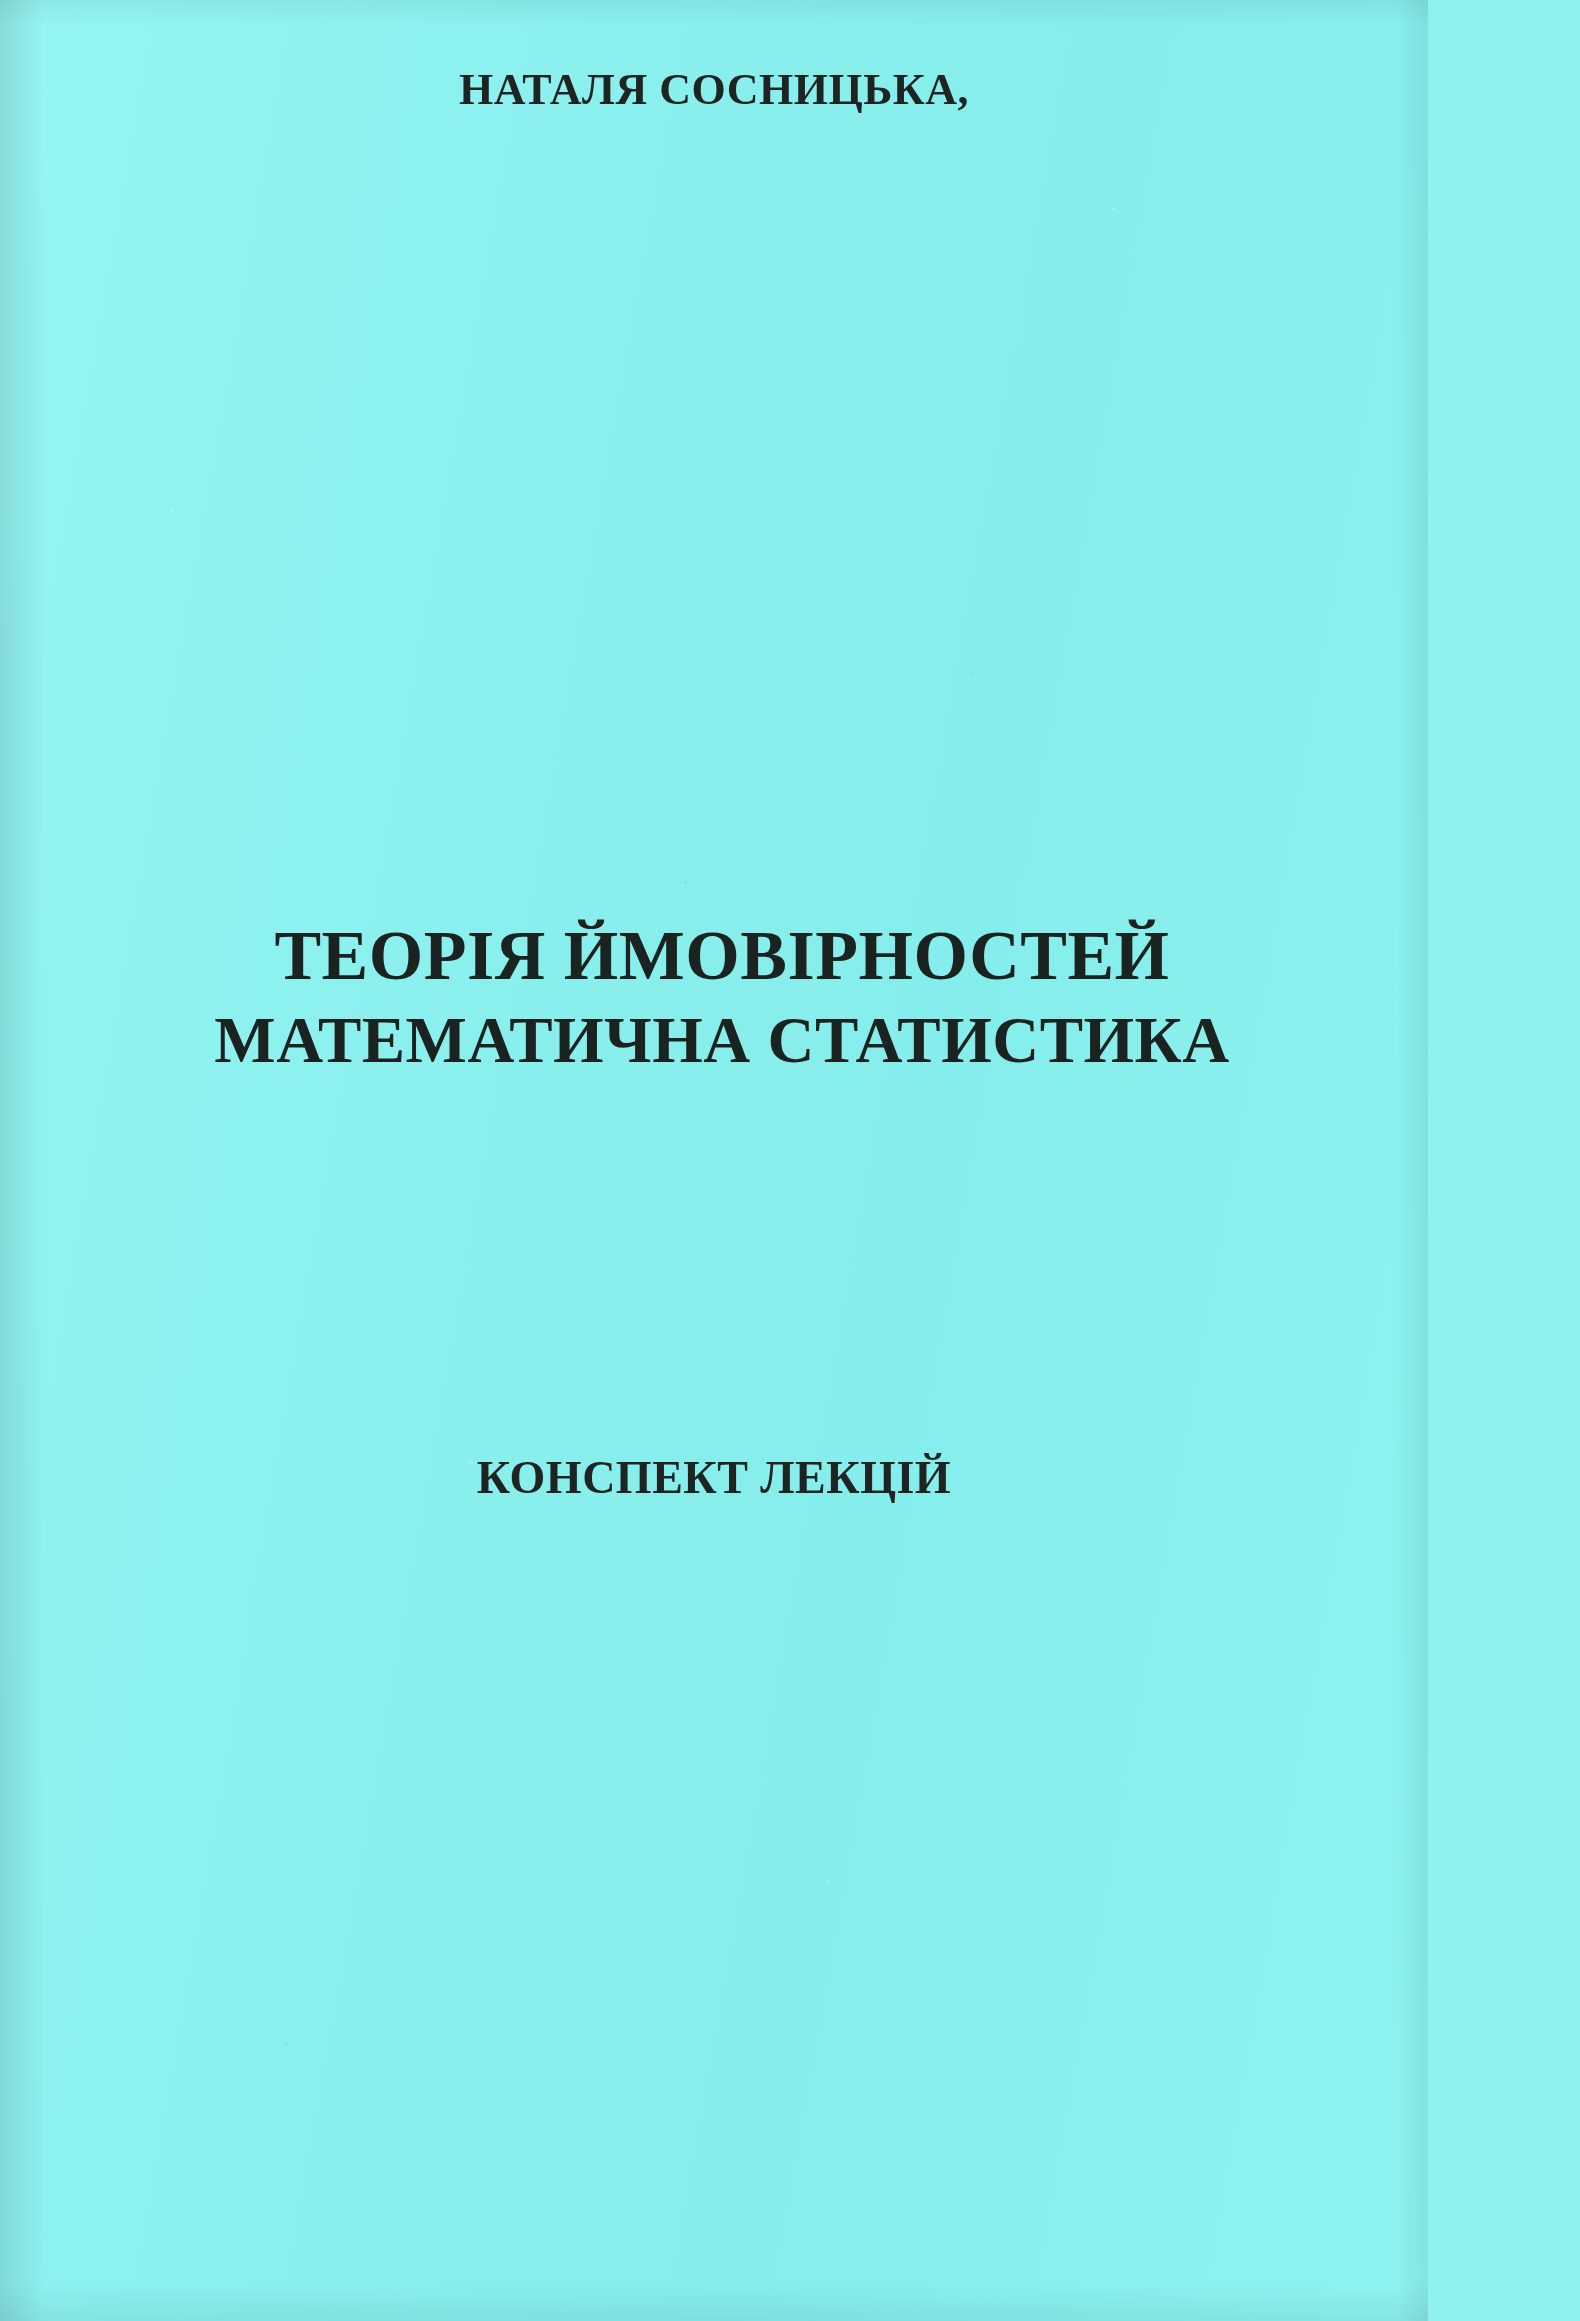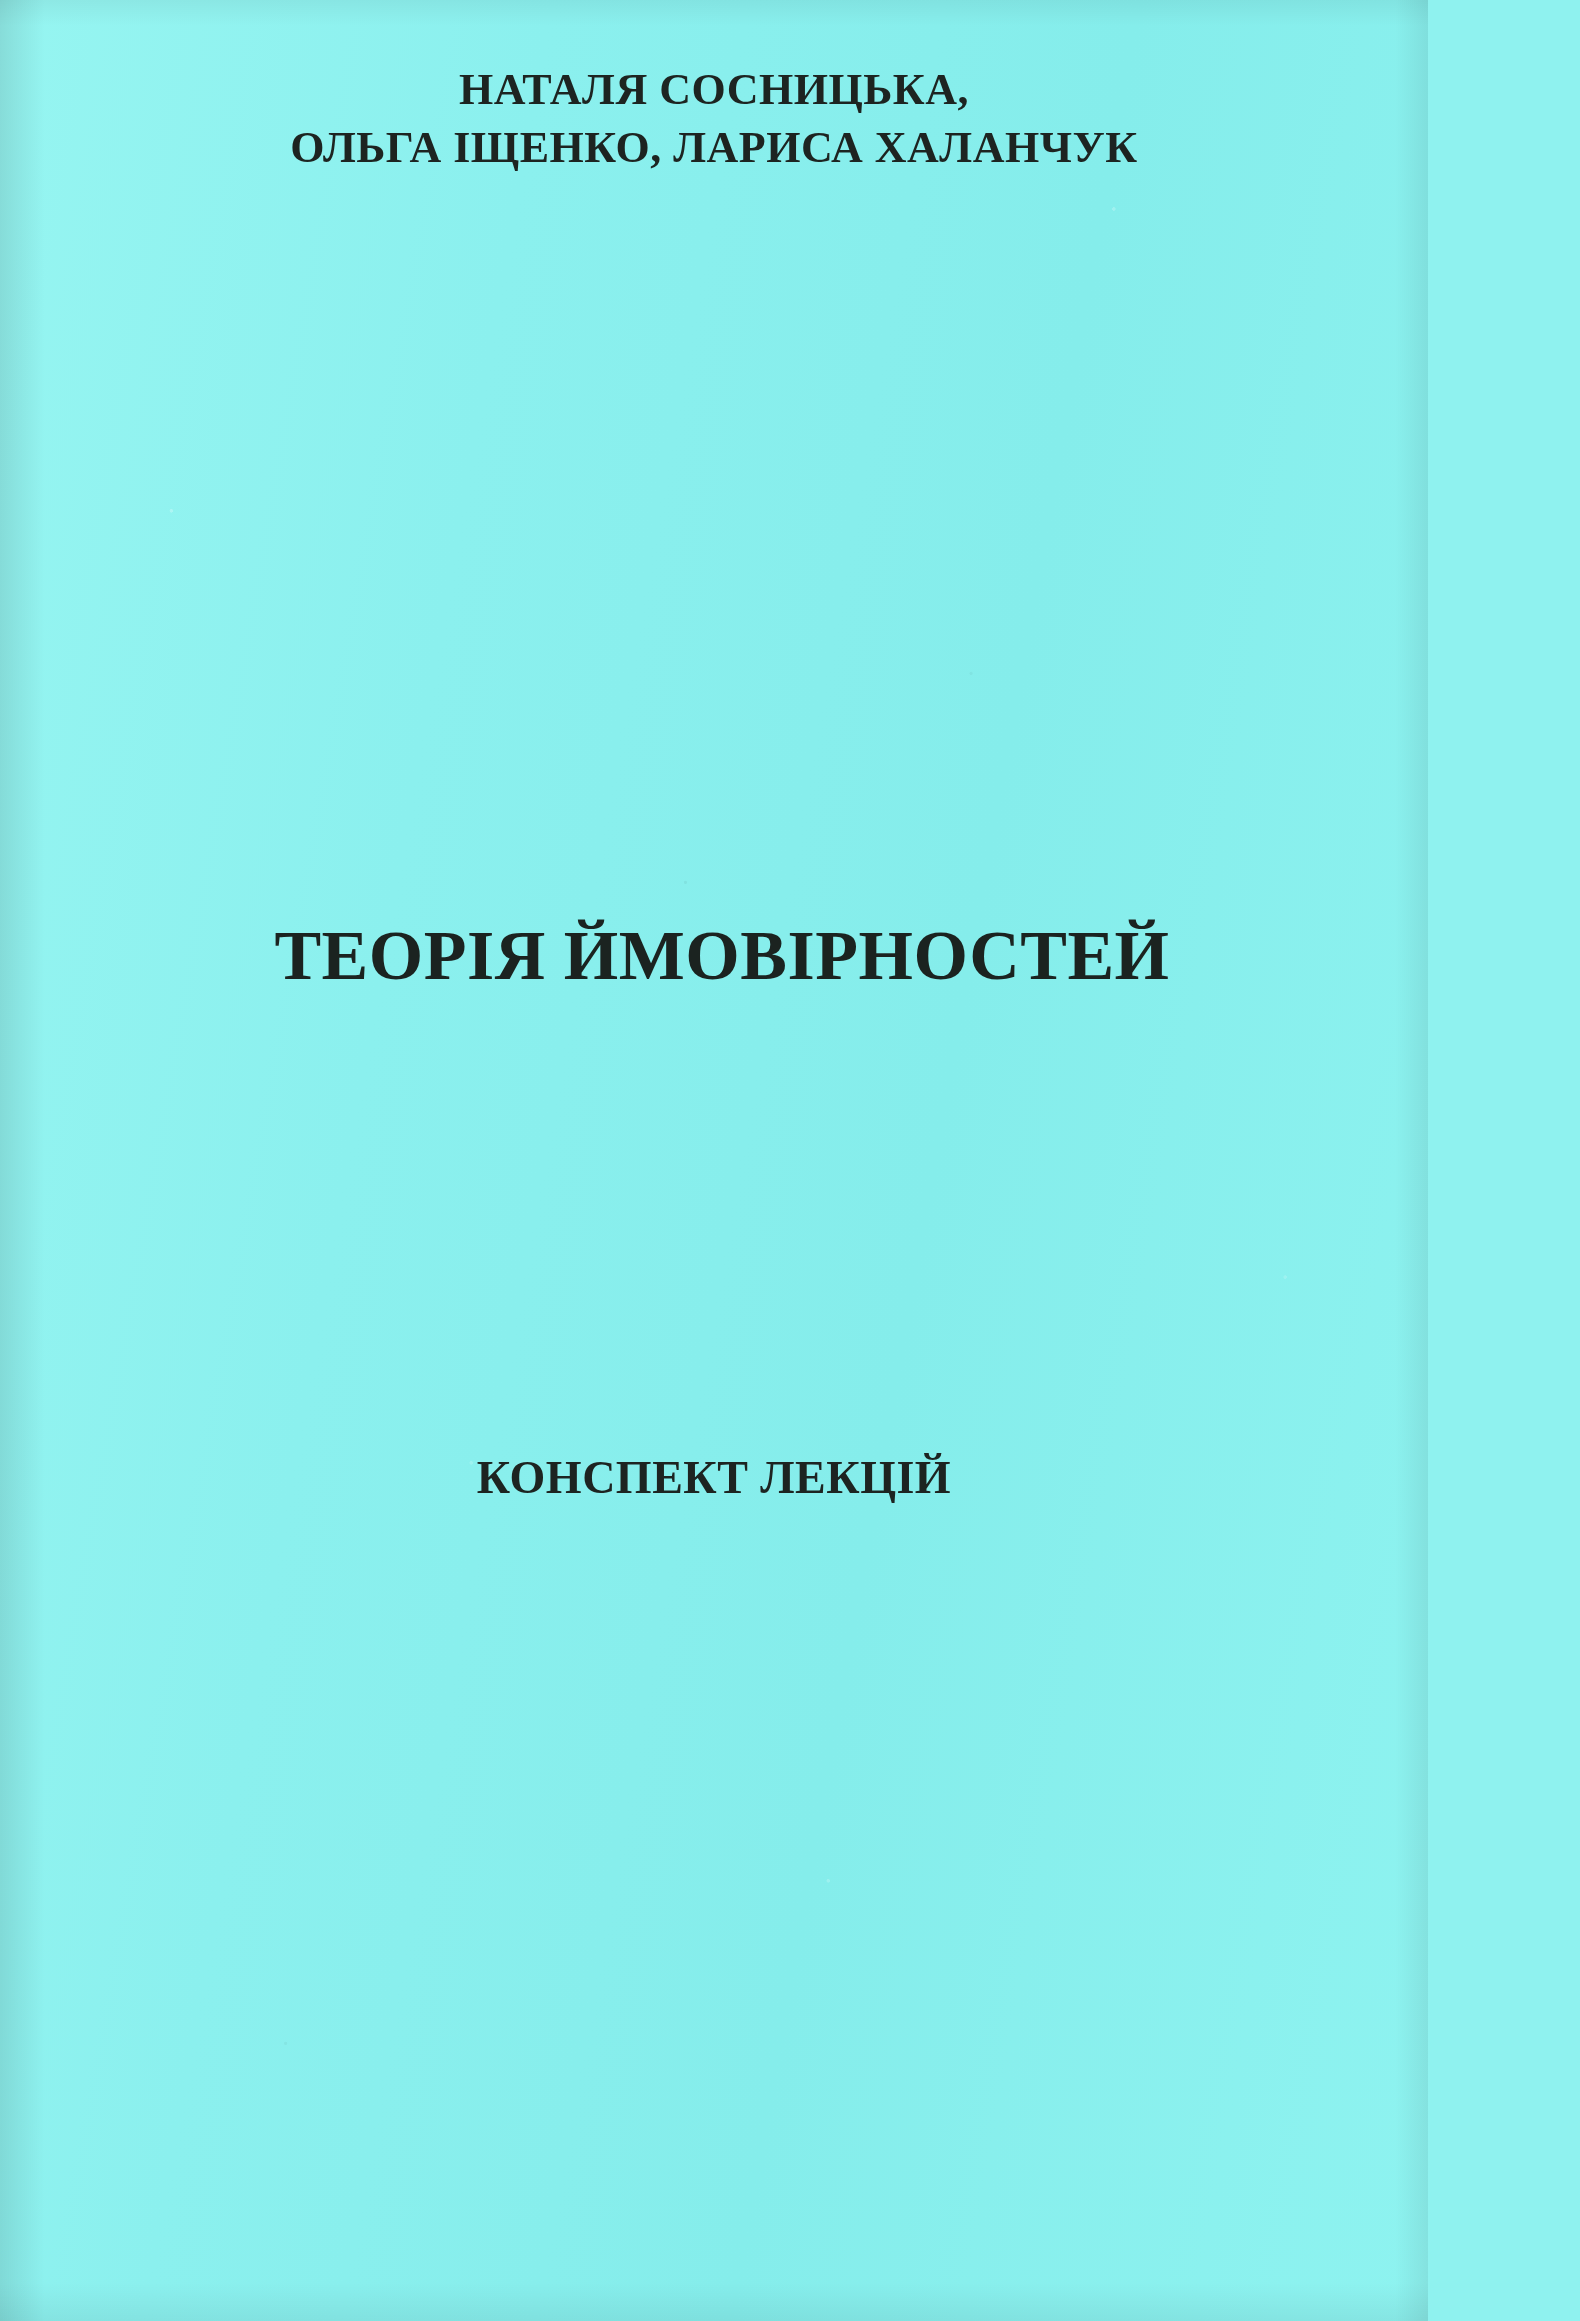--- a/index.html
+++ b/index.html
@@ -114,23 +114,23 @@
 
 <div class="cover">
 
   <div class="edge-shade-left"></div>
   <div class="edge-shade-right"></div>
   <div class="edge-shade-top"></div>
   <div class="edge-shade-bottom"></div>
 
   <div class="authors">
     <span class="line">НАТАЛЯ СОСНИЦЬКА,</span>
-    <span class="line">ОЛЬГА ІЩЕНКО, ЛАРИСА ХАЛАНЧУК</span>
   </div>
 
   <div class="title-block">
     <span class="tline">ТЕОРІЯ ЙМОВІРНОСТЕЙ</span>
+    <span class="tline small">МАТЕМАТИЧНА СТАТИСТИКА</span>
   </div>
 
   <div class="subtitle">КОНСПЕКТ ЛЕКЦІЙ</div>
 
 </div>
 
 
 </body></html>

